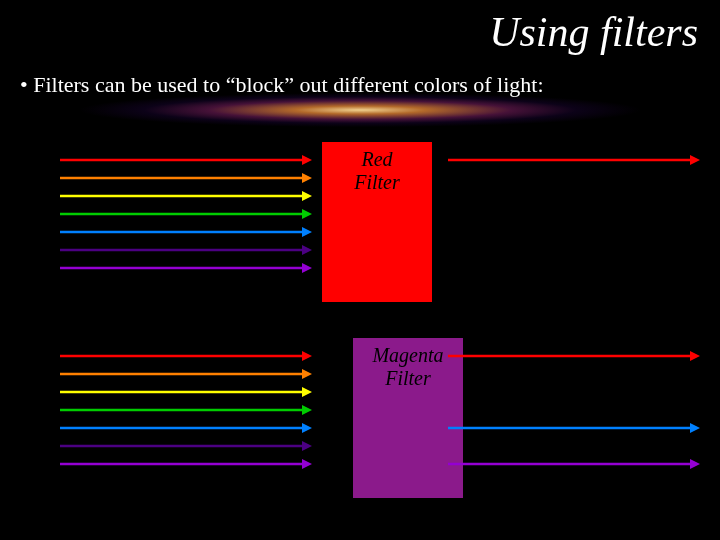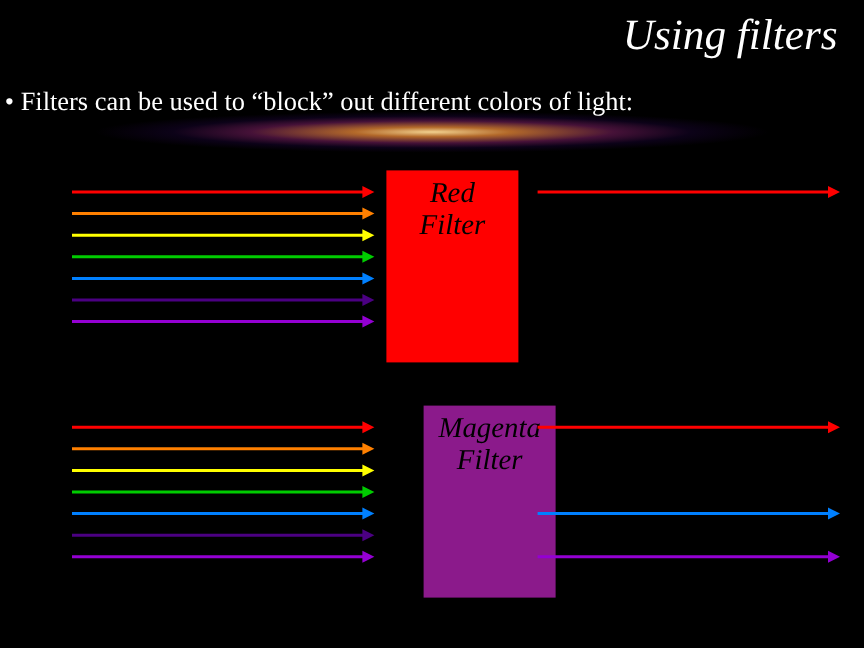--- a/index.html
+++ b/index.html
@@ -11,27 +11,27 @@
     font-family: "Times New Roman", serif;
     color: #fff;
     overflow: hidden;
     position: relative;
   }
   .title {
     position: absolute;
     top: 8px;
     right: 22px;
     font-style: italic;
-    font-size: 36px;
+    font-size: 42px;
     color: #fff;
   }
   .bullet {
     position: absolute;
     top: 72px;
-    left: 4px;
+    left: 20px;
     font-size: 22px;
     color: #fff;
   }
   .bullet::before {
     content: "• ";
   }
   .glow {
     position: absolute;
     top: 88px;
     left: 0;
@@ -44,21 +44,21 @@
       rgba(60,10,120,0.2) 60%,
       rgba(0,0,0,0) 78%);
     pointer-events: none;
   }
   .filter-box {
     position: absolute;
     width: 110px;
     height: 160px;
     text-align: center;
     font-style: italic;
-    font-size: 24px;
+    font-size: 20px;
     color: #000;
     padding-top: 6px;
     box-sizing: border-box;
   }
   .red-filter {
     left: 322px;
     top: 142px;
     background: #ff0000;
   }
   .magenta-filter {

